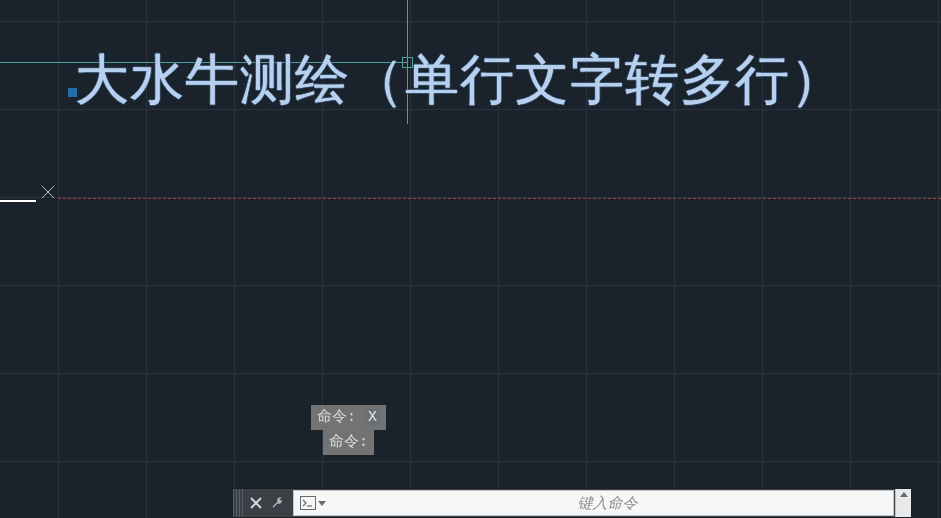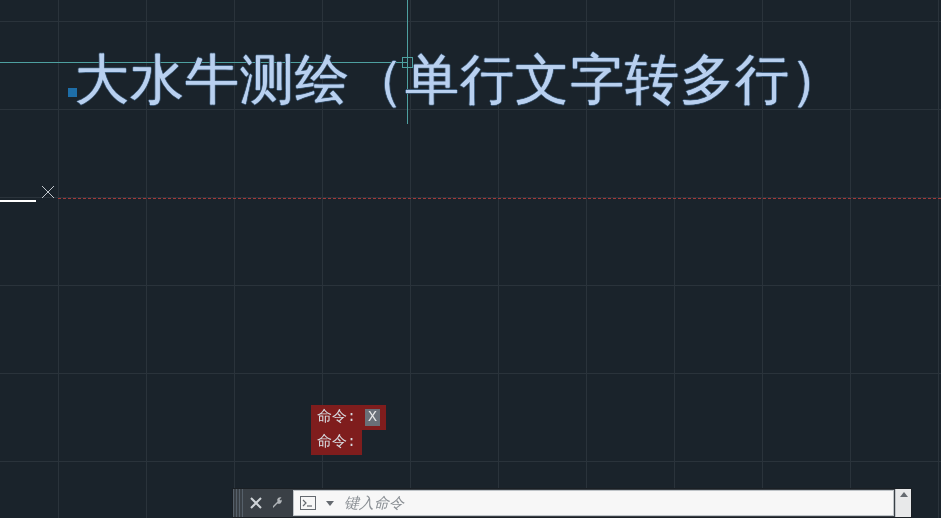--- a/index.html
+++ b/index.html
@@ -8,20 +8,21 @@
     height: 518px;
     overflow: hidden;
     font-family: "SimSun", "Microsoft YaHei", sans-serif;
     background: #1a232b;
   }
   .canvas {
     position: absolute;
     top: 0; left: 0;
     width: 941px; height: 489px;
     background: #1a232b;
+    text-align: center;
   }
   
   .grid-v {
     position: absolute;
     top: 0;
     width: 1px;
     height: 518px;
     background: #2a333b;
   }
   .grid-h {
@@ -117,21 +118,21 @@
   
   .cmd-history {
     position: absolute;
     left: 311px;
     top: 405px;
     font-family: Consolas, "Courier New", monospace;
     font-size: 15px;
     line-height: 25px;
   }
   .cmd-history div {
-    background: #7f1d1d;
+    background: #737373;
     color: #d8dbe0;
     padding: 0 6px;
     margin-bottom: 0;
     display: inline-block;
     white-space: nowrap;
   }
   .cmd-history .row { display:block; }
   .cmd-history .hl { background:#6a7078; color:#e8e8e8; padding:0 3px; }
   .cmd-history .num { background:#6a7078; color:#e8e8e8; padding:0 3px; }
   
@@ -166,21 +167,21 @@
     color:#b0b4b8;
   }
   .cmdbar .inputwrap {
     flex:1;
     background:#f7f7f7;
     border:1px solid #bfc4c8;
     margin:1px 1px 1px 4px;
     display:flex;
     align-items:center;
     padding:0 6px;
-    gap:10px;
+    gap:2px;
   }
   .cmdbar .term-icon {
     display:flex; align-items:center; justify-content:center;
     color:#656a70;
     width:16px;height:16px;
   }
   .cmdbar .dropdown-tri {
     width:0;height:0;
     border-left:4px solid transparent;
     border-right:4px solid transparent;

